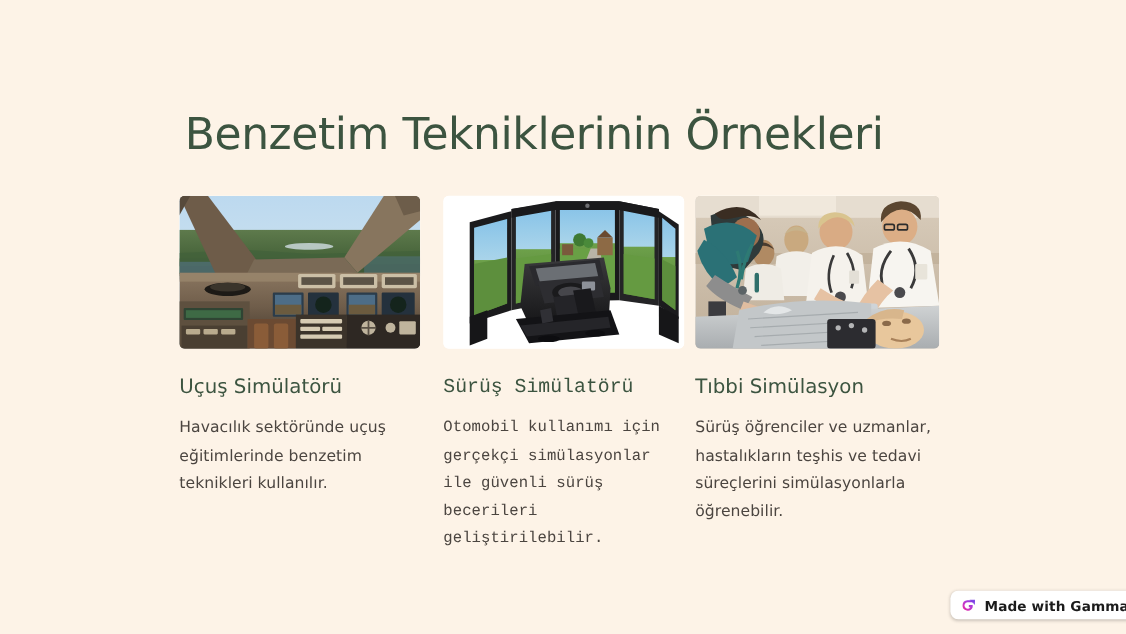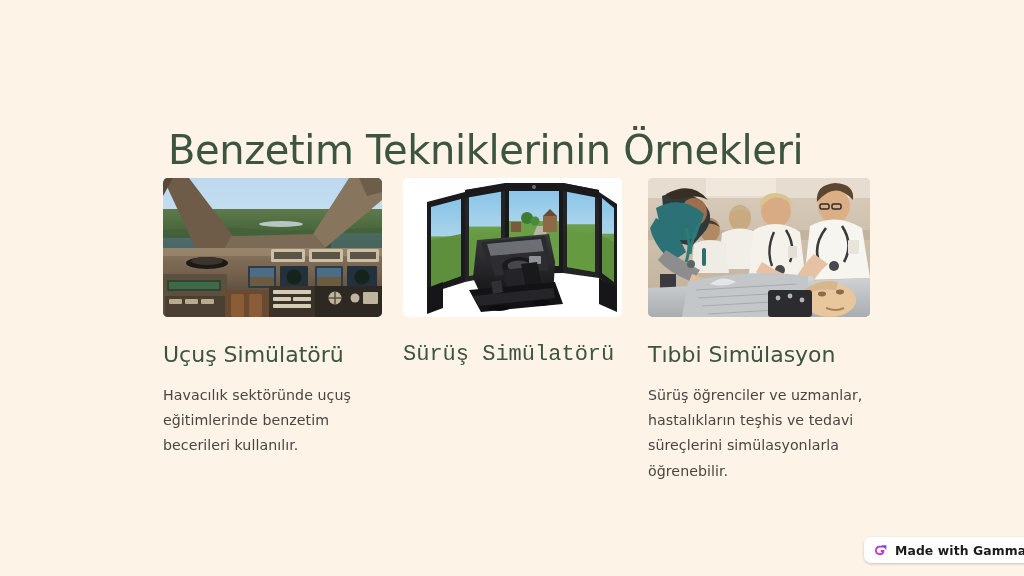--- a/index.html
+++ b/index.html
@@ -22,50 +22,49 @@
   }
   .page-title {
     position: absolute;
     left: 168px;
     top: 99px;
     font-size: 40px;
     font-weight: 400;
     letter-spacing: -0.4px;
     color: #3c5440;
     white-space: nowrap;
-    margin-top: 28px;
   }
   .columns {
     position: absolute;
     left: 163px;
     top: 178px;
     width: 700px;
   }
   .col {
     position: absolute;
     top: 0;
     width: 219px;
   }
   .col-1 { left: 0px; }
   .col-2 { left: 240px; font-family: Liberation Mono, monospace; }
-  .col-3 { left: 485px; width: 222px; }
+  .col-3 { left: 469px; width: 222px; }
 
   .card-image {
     width: 100%;
     height: 139px;
     border-radius: 5px;
     overflow: hidden;
     display: block;
     background: #ffffff;
   }
   .card-image svg { display: block; width: 100%; height: 100%; }
 
   .card-heading {
     margin-top: 23px;
-    font-size: 22px;
+    font-size: 18px;
     font-weight: 400;
     color: #3c5440;
     line-height: 1.35;
     letter-spacing: 0px;
   }
   .card-body {
     margin-top: 13px;
     font-size: 14.2px;
     font-weight: 400;
     color: #4b4540;
@@ -188,21 +187,21 @@
           <rect x="152" y="108" width="67" height="31" fill="#2e2823"></rect>
           <g fill="#cfc4ab" opacity="0.9">
             <circle cx="172" cy="120" r="6.5"></circle>
             <circle cx="192" cy="120" r="4.5"></circle>
             <rect x="200" y="114" width="15" height="12" rx="1"></rect>
           </g>
           <path d="M172 113 l0 14 M165 120 l14 0" stroke="#5a5146" stroke-width="1.6"></path>
         </svg>
       </div>
       <div class="card-heading">Uçuş Simülatörü</div>
-      <div class="card-body">Havacılık sektöründe uçuş eğitimlerinde benzetim becerileri kullanılır.</div>
+      <div class="card-body">Havacılık sektöründe uçuş eğitimlerinde benzetim teknikleri kullanılır.</div>
     </div>
 
     <div class="col col-2">
       <div class="card-image">
         <svg viewBox="0 0 219 139" preserveAspectRatio="none" role="img">
           <defs>
             <linearGradient id="d-screen" x1="0" y1="0" x2="0" y2="1">
               <stop offset="0%" stop-color="#87c3e8"></stop>
               <stop offset="42%" stop-color="#a9d4ea"></stop>
               <stop offset="43%" stop-color="#6da04a"></stop>
@@ -263,20 +262,21 @@
 
           <path d="M66 112 L152 104 L160 126 L78 134 Z" fill="#131316"></path>
           <path d="M70 118 L150 110 L152 120 L76 128 Z" fill="#252529"></path>
           <ellipse cx="96" cy="130" rx="10" ry="3" fill="#0d0d10"></ellipse>
           <ellipse cx="138" cy="125" rx="9" ry="3" fill="#0d0d10"></ellipse>
 
           <path d="M88 104 l10 -2 l2 12 l-10 2 z" fill="#303035"></path>
         </svg>
       </div>
       <div class="card-heading">Sürüş Simülatörü</div>
+      <div class="card-body">Otomobil kullanımı için gerçekçi simülasyonlar ile güvenli sürüş becerileri geliştirilebilir.</div>
     </div>
 
     <div class="col col-3">
       <div class="card-image">
         <svg viewBox="0 0 222 139" preserveAspectRatio="none" role="img">
           <defs>
             <linearGradient id="m-wall" x1="0" y1="0" x2="0" y2="1">
               <stop offset="0%" stop-color="#d9cdbc"></stop>
               <stop offset="100%" stop-color="#bfae98"></stop>
             </linearGradient>

